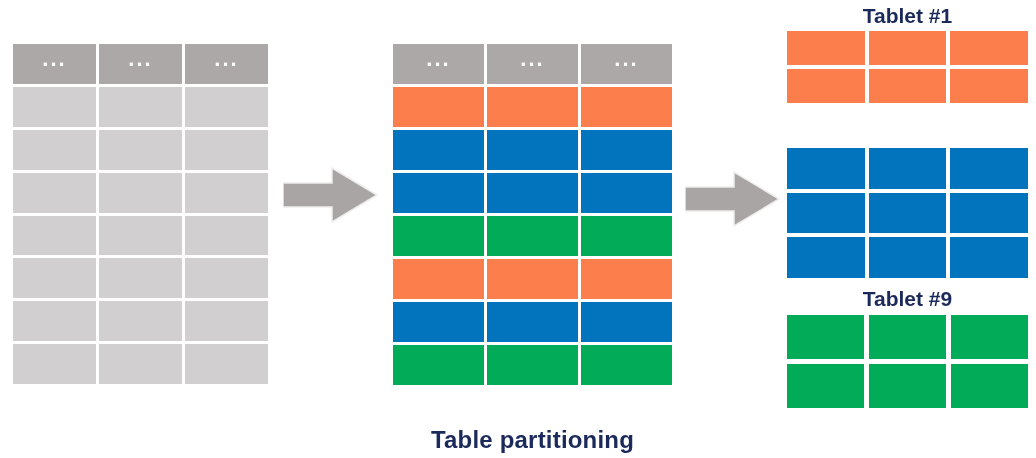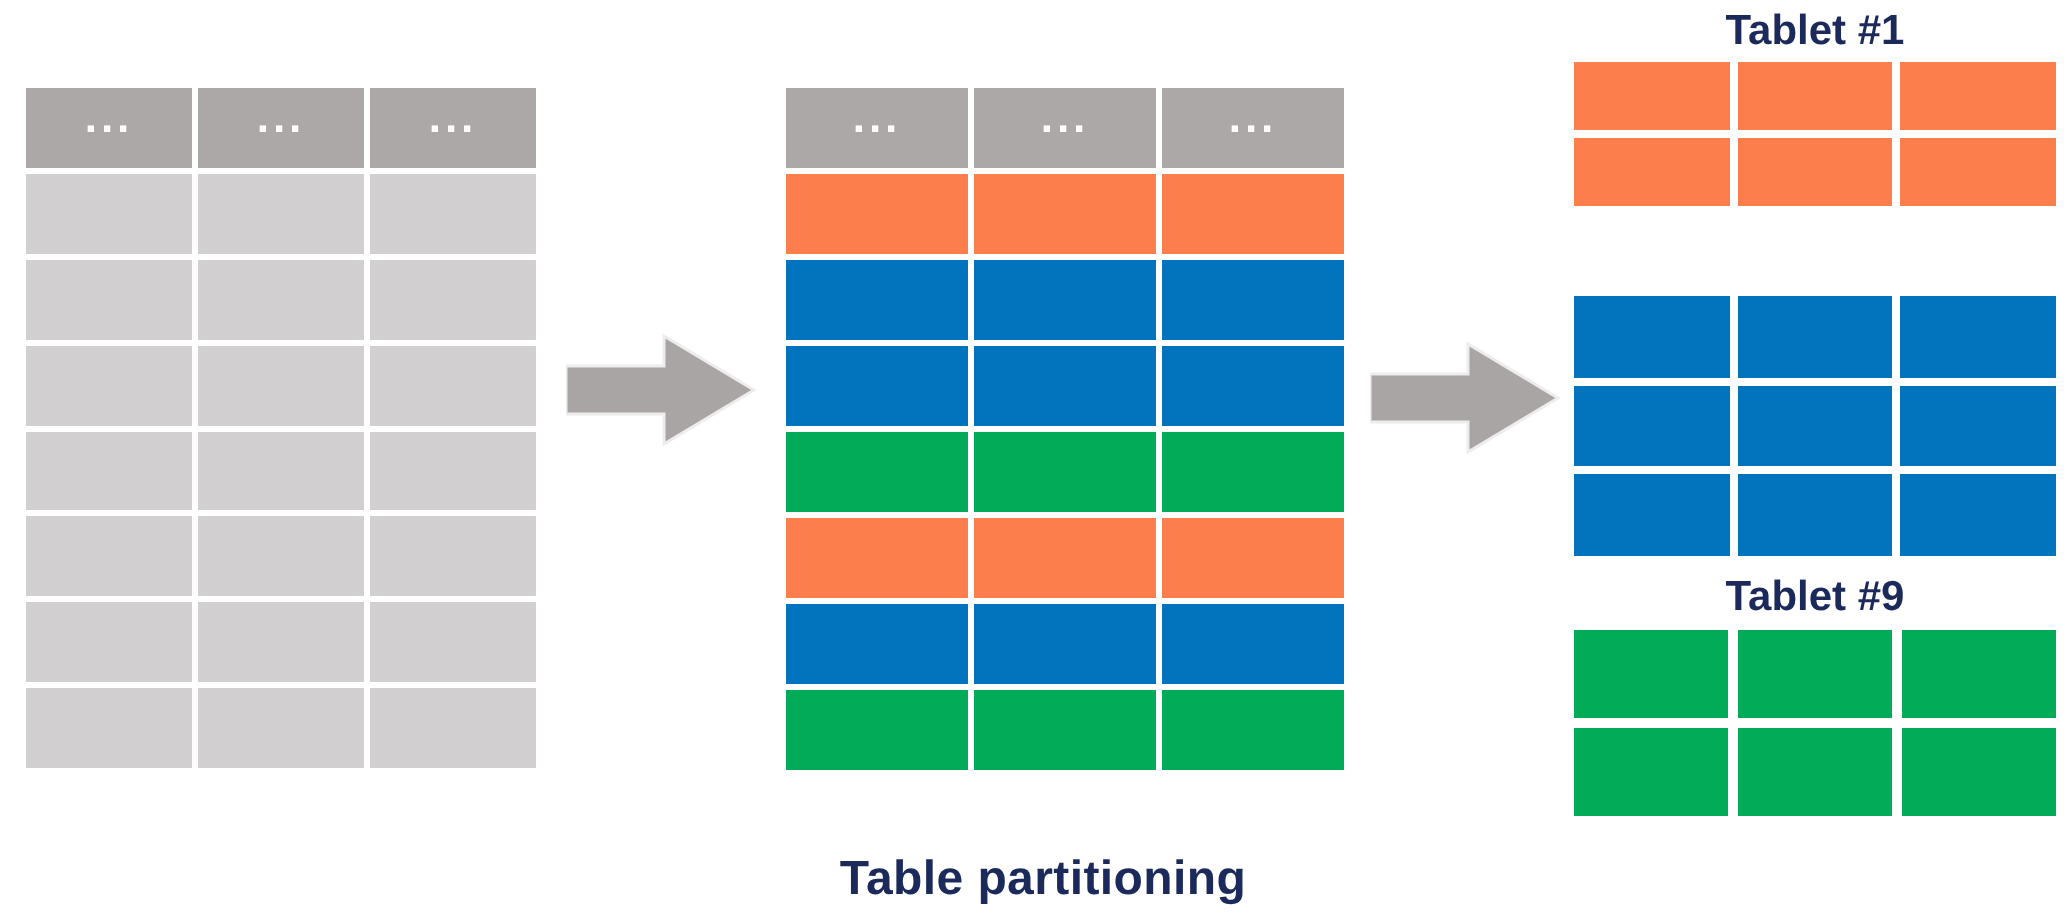--- a/index.html
+++ b/index.html
@@ -55,21 +55,21 @@
   
   #user-table      {left:13px;  top:44px;  width:255px; height:340px; gap:3px;}
   #partition-table {left:393px; top:44px;  width:279px; height:341px; gap:3px;}
   #tablet-grid-0   {left:787px; top:31px;  width:241px; height:72px;  gap:4px;}
   #tablet-grid-1   {left:787px; top:148px; width:241px; height:130px; gap:4px;}
   #tablet-grid-2   {left:787px; top:315px; width:241px; height:93px;  gap:5px;}
   #tablet-title-0  {left:787px; top:5px;   width:241px;}
   #tablet-title-1  {left:787px; top:122px; width:241px;}
   #tablet-title-2  {left:787px; top:288px; width:241px;}
   #caption-left    {left:13px;  top:428px; width:255px;}
-  #caption-middle  {left:382px; top:428px; width:279px;}
+  #caption-middle  {left:393px; top:428px; width:279px;}
   #caption-right   {left:787px; top:428px; width:241px;}
   #arrow-1{left:283px; top:167px;}
   #arrow-2{left:685px; top:171px;}
 </style>
 </head>
 <body>
 
 <div class="canvas">
 
   <div class="grid" id="user-table" style="grid-template-rows: repeat(8, 1fr);">

